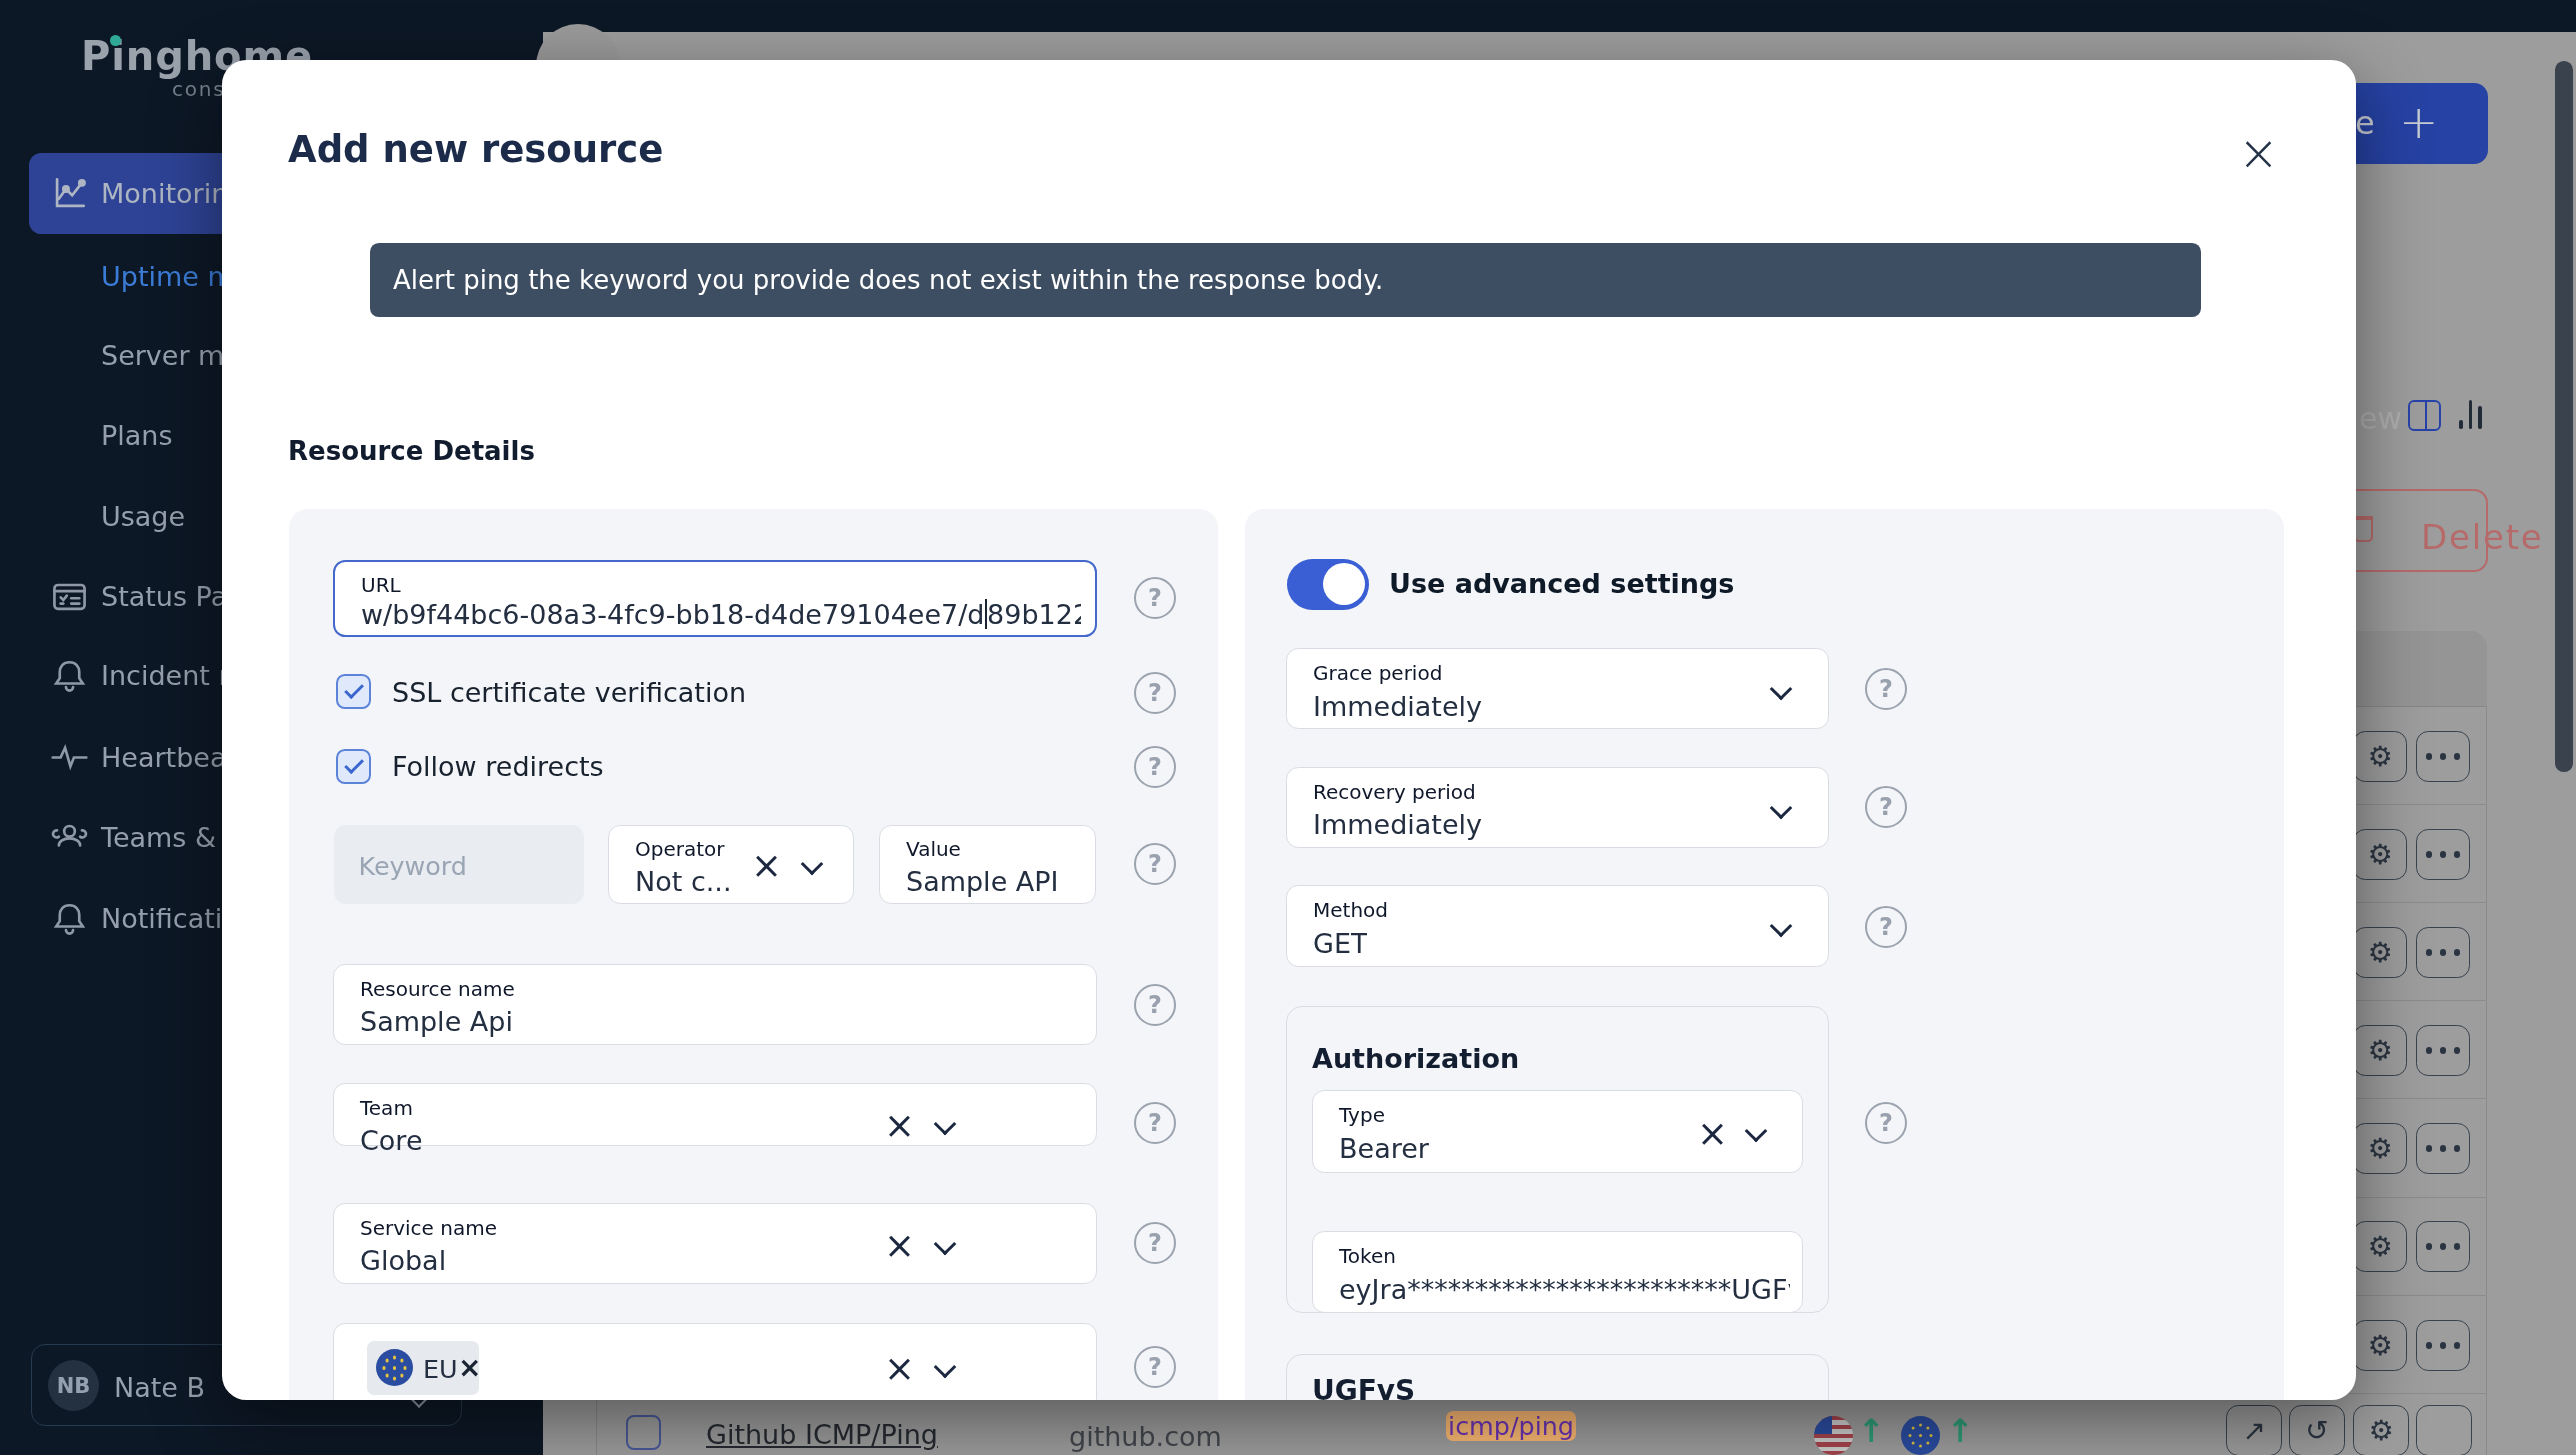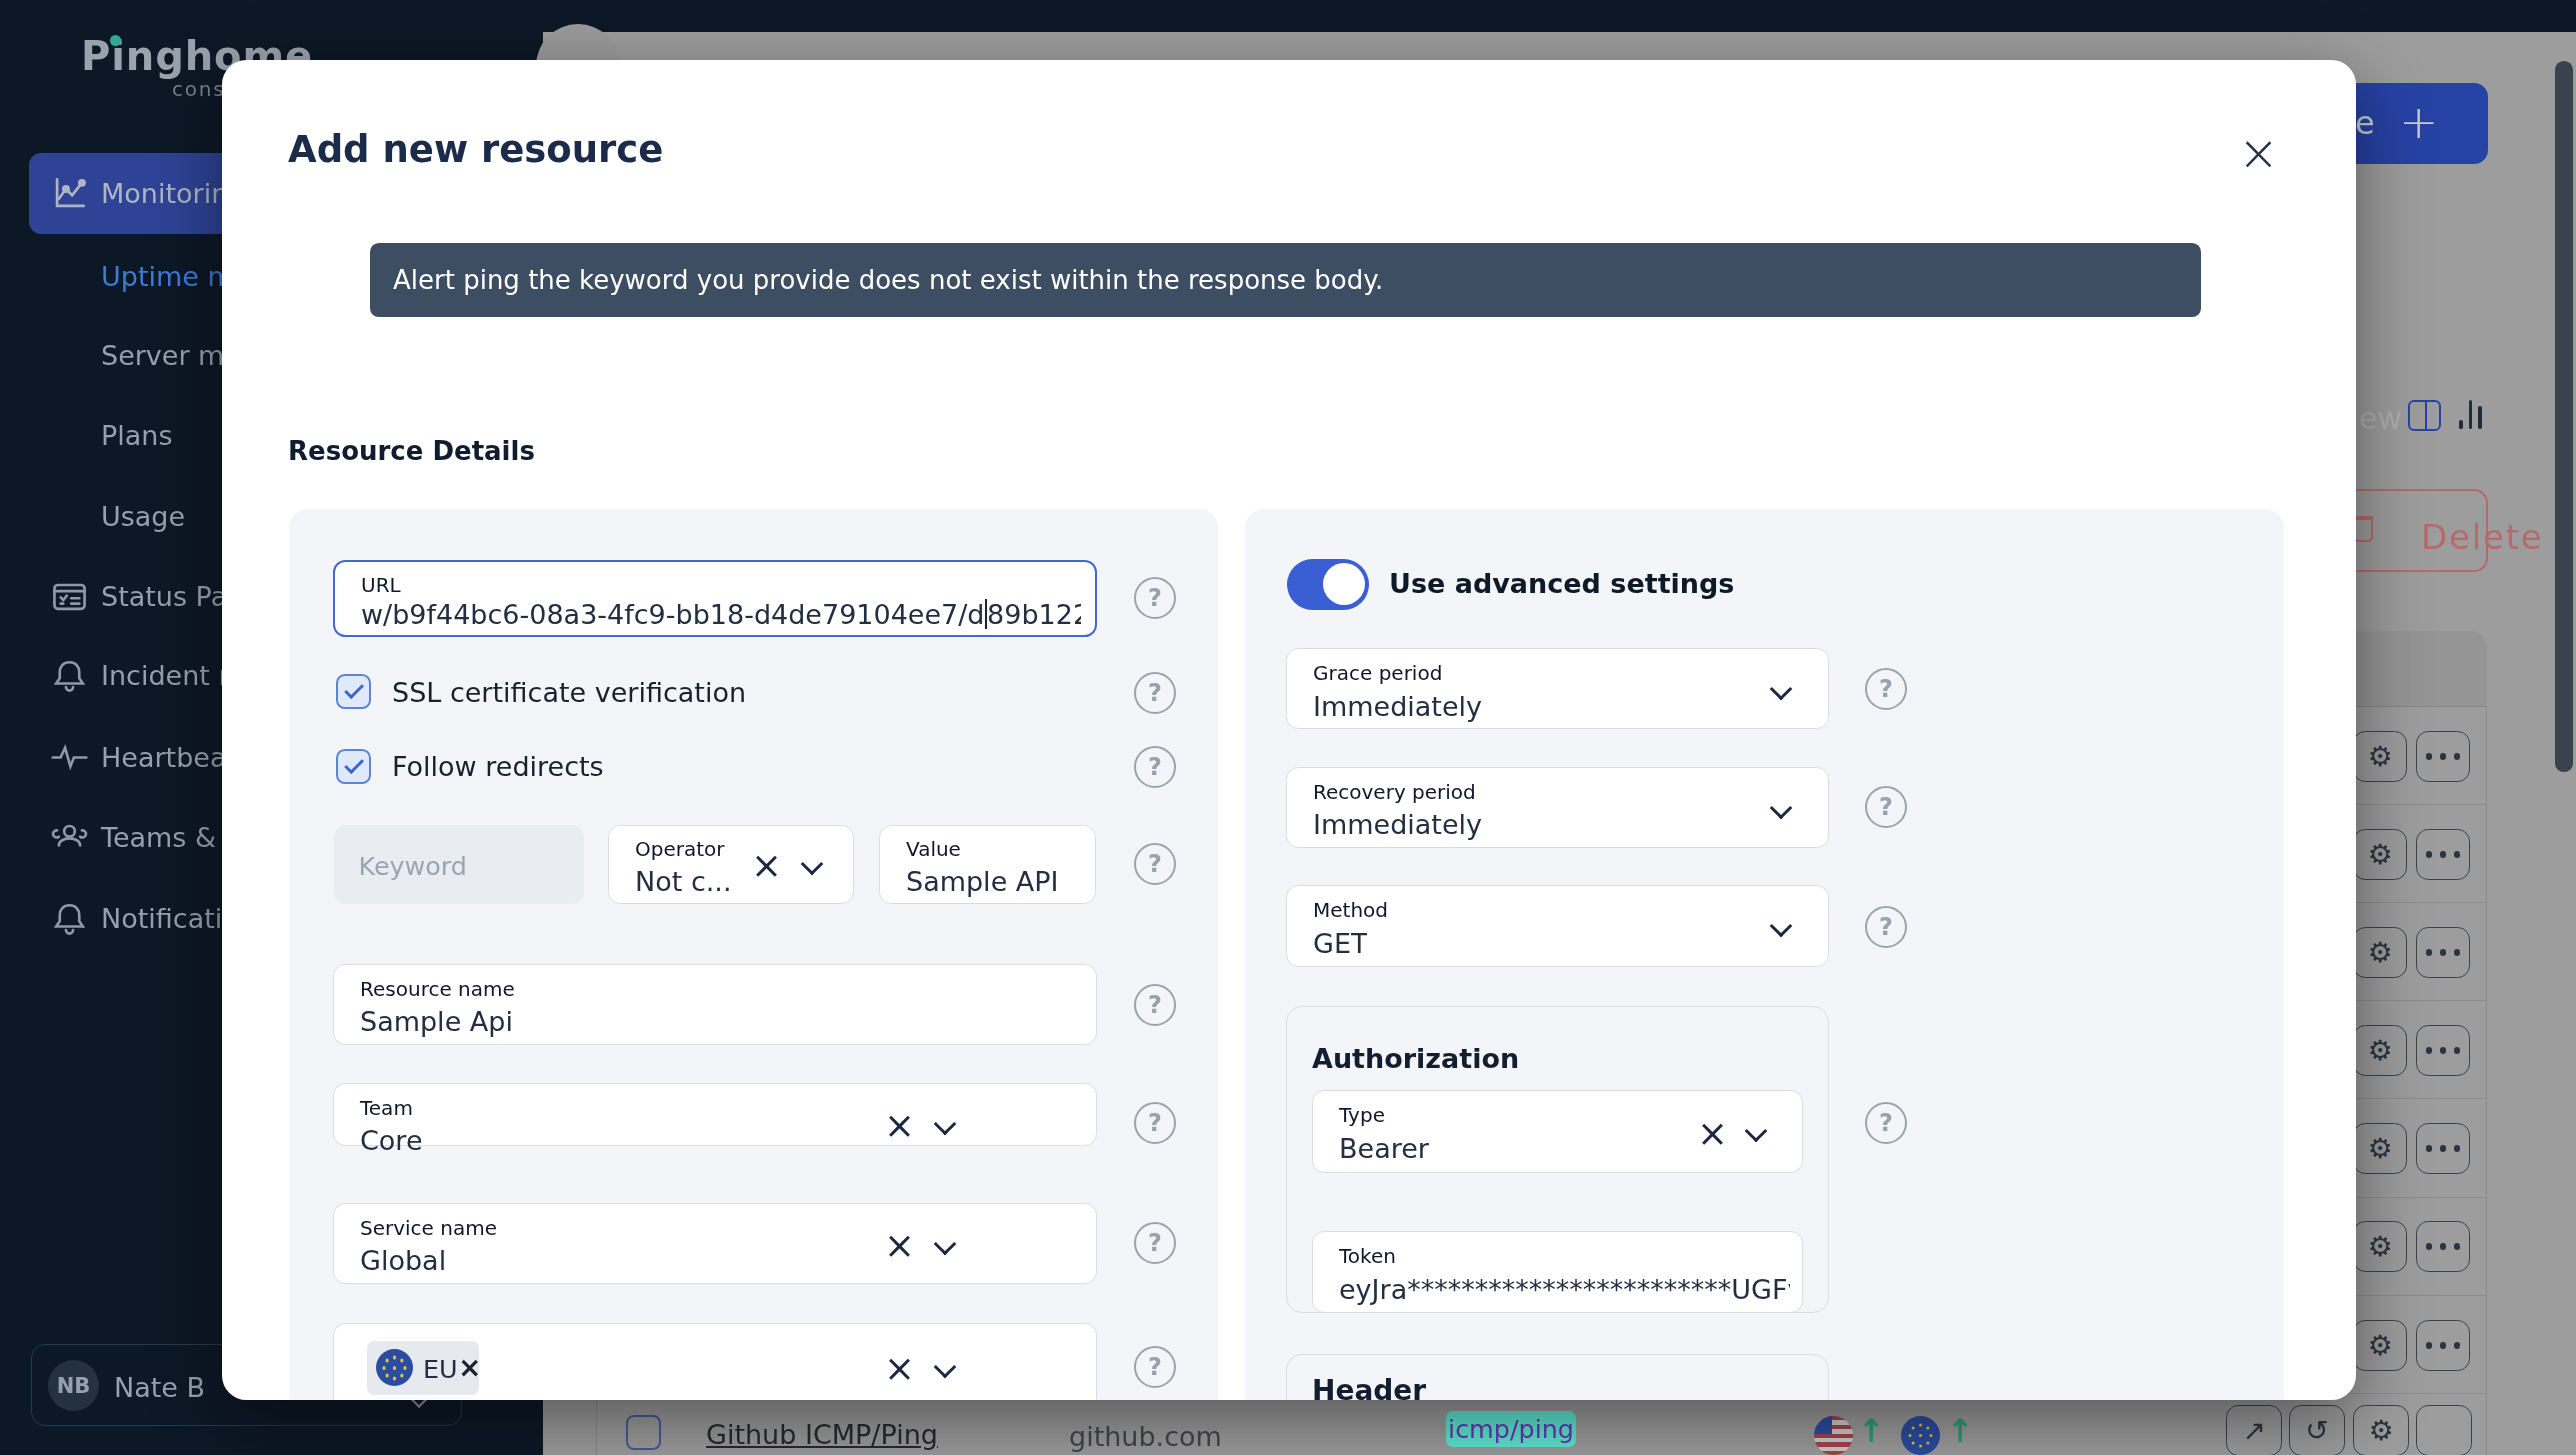--- a/index.html
+++ b/index.html
@@ -49,21 +49,21 @@
   #delete-btn { left:2313px; top:489px; width:175px; height:83px; border:2.2px solid #b66a6a; border-radius:14px; z-index:1; color:#b66a6a; }
   #delete-btn .trash { position:absolute; left:39px; top:24.5px; width:19px; height:26px; border:2.6px solid #b66a6a; border-top-width:4.4px; border-radius:0 0 5.3px 5.3px; }
   #delete-btn .dlabel { position:absolute; left:106px; top:26px; font-size:34px; letter-spacing:1.8px; }
 
   #scrollbar { left:2555px; top:61px; width:17.5px; height:711px; background:#3a424d; border-radius:8.8px; z-index:1; }
 
   
   .brow-check { left:626px; top:1415px; width:35px; height:35px; border:2.2px solid #495a9a; border-radius:8px; z-index:1; }
   .brow-name { left:706px; top:1419px; font-size:27px; color:#262a31; font-weight:500; text-decoration:underline; z-index:1; white-space:nowrap; }
   .brow-domain { left:1069px; top:1421px; font-size:27px; color:#43474e; z-index:1; }
-  .brow-badge { left:1446px; top:1411px; width:130px; height:36px; background:#5eead4; border-radius:7px; color:#6d35b8; font-size:25.4px; display:flex; align-items:center; justify-content:center; z-index:1; }
+  .brow-badge { left:1446px; top:1411px; width:130px; height:30px; background:#fdba74; border-radius:7px; color:#6d35b8; font-size:25.4px; display:flex; align-items:center; justify-content:center; z-index:1; }
   .flag { width:39px; height:39px; border-radius:50%; overflow:hidden; z-index:1; }
   .flag.us { background:repeating-linear-gradient(180deg,#a8444c 0 4.4px,#cfcfcf 4.4px 8.8px); }
   .flag.us::after { content:""; position:absolute; left:0; top:0; width:17.5px; height:17.5px; background:#2b4da1; }
   .flag.eu { background:#2b4da1; }
   .eu-stars { position:absolute; left:50%; top:50%; width:3.5px; height:3.5px; margin:-1.8px; border-radius:50%; background:#e3c33f;
     box-shadow:0 -10.5px 0 #e3c33f, 7.4px -7.4px 0 #e3c33f, 10.5px 0 0 #e3c33f, 7.4px 7.4px 0 #e3c33f, 0 10.5px 0 #e3c33f, -7.4px 7.4px 0 #e3c33f, -10.5px 0 0 #e3c33f, -7.4px -7.4px 0 #e3c33f; }
   .up-arrow { font-size:32px; color:#2f9e78; font-weight:700; z-index:1; }
   .act-btn { width:56px; height:51px; border:1.8px solid #39434f; border-radius:12.3px; color:#2b3542; font-size:28px; display:flex; align-items:center; justify-content:center; z-index:1; }
 
   
@@ -425,15 +425,15 @@
     <span class="clear-x" style="left:384px; top:24px;">×</span>
     <span class="chev" style="left:435px; top:32px;"></span>
   </div>
   <div class="qicon" style="left:1643px; top:1042px;">?</div>
   <div class="abs field" style="left:1090px; top:1171px; width:491px; height:82px;">
     <span class="flabel" style="left:26px; top:12.3px;">Token</span>
     <span class="fvalue" style="left:26px; top:42px; right:12.3px;">eyJra************************UGFvS</span>
   </div>
 
   <div class="subpanel" style="left:1064px; top:1294px; width:543px; height:140px;"></div>
-  <div class="subtitle" style="left:1090px; top:1314px; font-size:28px;">Header</div>
+  <div class="subtitle" style="left:1090px; top:1314px; font-size:28px;">UGFvS</div>
 </div>
 
 
 </body></html>

